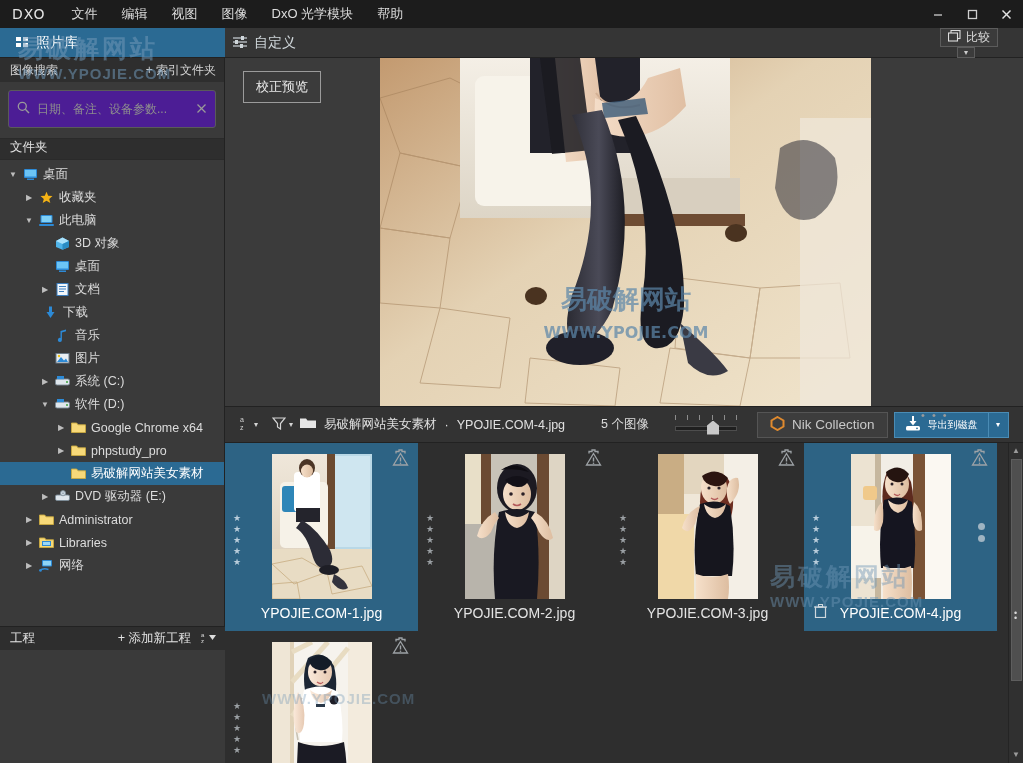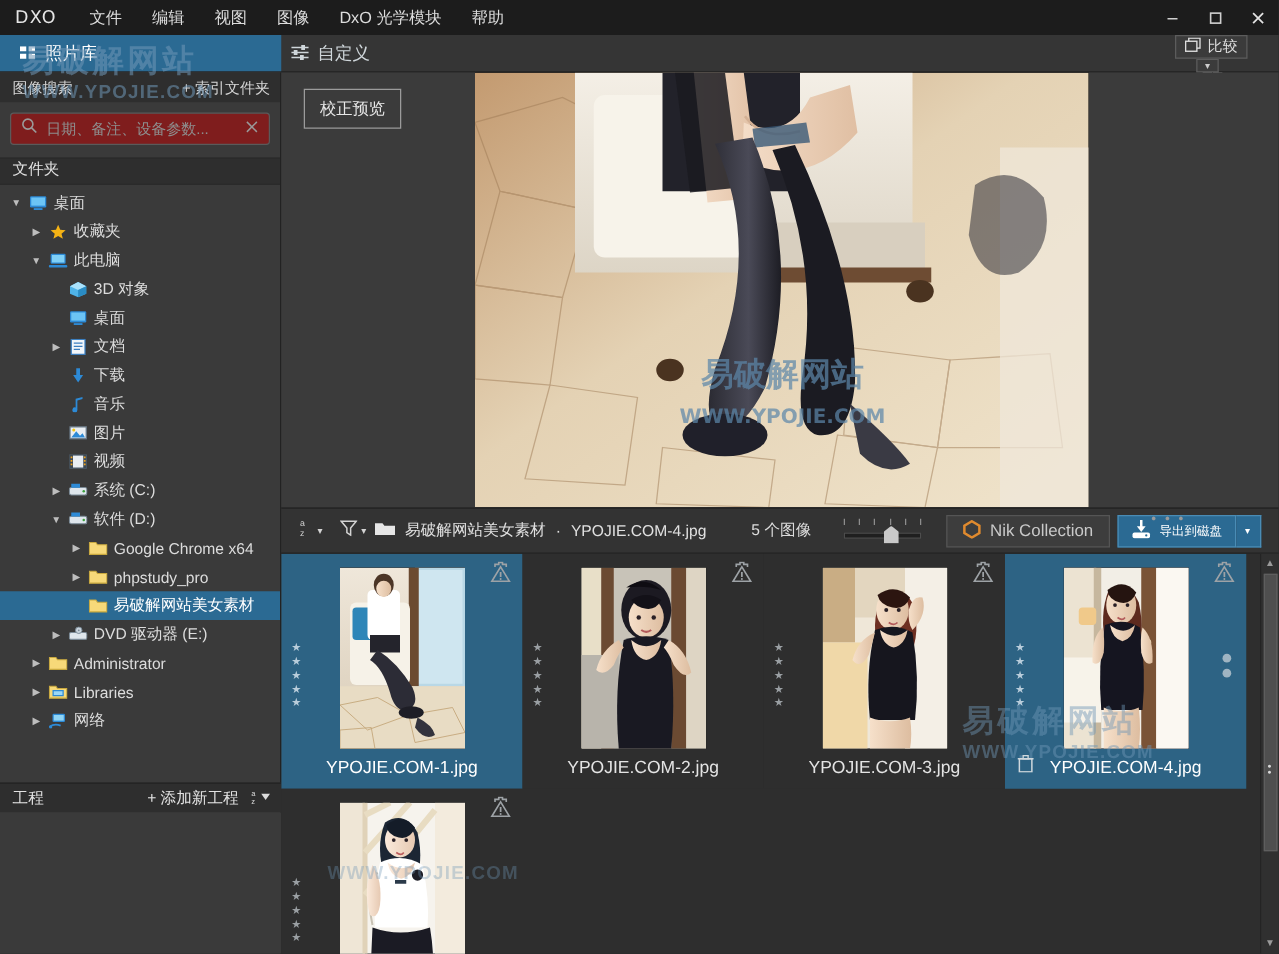--- a/index.html
+++ b/index.html
@@ -95,21 +95,21 @@
   }
   .side-head {
     display: flex; align-items: center; justify-content: space-between;
     height: 24px; padding: 0 8px 0 10px; background: #2e2e2e;
     font-size: 12px; color: #d6d6d6;
   }
   .side-head .right { color: #d6d6d6; font-size: 12px; }
   .search-wrap { padding: 8px 8px 10px 8px; background: #3a3a3a; }
   .search-box {
     display: flex; align-items: center; gap: 7px;
-    border: 1px solid #5a5a5a; background: #7f1d1d; height: 26px; padding: 0 8px;
+    border: 1px solid #5a5a5a; background: #4c1d95; height: 38px; padding: 0 8px;
     border-radius: 3px;
   }
   .search-box .ph { flex: 1; font-size: 12px; color: #8e8e8e; }
   .sect-head {
     height: 22px; display: flex; justify-content: space-between;
     padding: 0 8px 0 10px; background: #2e2e2e; font-size: 12.5px; color: #e2e2e2;
     border-top: 1px solid #2a2a2a; border-bottom: 1px solid #2a2a2a;
   }
   .tree { padding: 3px 0 0 0; overflow: hidden; }
   .node {
@@ -452,21 +452,21 @@
           <span class="ico">
             <svg width="15" height="13" viewBox="0 0 15 13">
               <rect x="2" y="0.5" width="11" height="12" fill="#f2f6fa" stroke="#3c7fc0" stroke-width="1"></rect>
               <line x1="4" y1="3.5" x2="11" y2="3.5" stroke="#3c7fc0" stroke-width="1"></line>
               <line x1="4" y1="6" x2="11" y2="6" stroke="#3c7fc0" stroke-width="1"></line>
               <line x1="4" y1="8.5" x2="9" y2="8.5" stroke="#3c7fc0" stroke-width="1"></line>
             </svg>
           </span>
           <span class="lbl">文档</span>
         </div>
-        <div class="node" style="padding-left: 38px;">
+        <div class="node" style="padding-left: 26px;">
           <span class="arrow"></span>
           <span class="ico">
             <svg width="15" height="13" viewBox="0 0 15 13">
               <line x1="7.5" y1="0.5" x2="7.5" y2="7" stroke="#2d8ad6" stroke-width="3"></line>
               <polygon points="3.5,6 11.5,6 7.5,12" fill="#2d8ad6"></polygon>
             </svg>
           </span>
           <span class="lbl">下载</span>
         </div>
         <div class="node" style="padding-left: 38px;">
@@ -481,37 +481,20 @@
         <div class="node" style="padding-left: 38px;">
           <span class="arrow"></span>
           <span class="ico">
             <svg width="15" height="13" viewBox="0 0 15 13">
               <rect x="1" y="1.5" width="13" height="9.5" fill="#e9eef3" stroke="#6a7a88" stroke-width="1"></rect>
               <polygon points="2,10 6,5 9,8.5 11,6.5 13,10" fill="#2d8ad6"></polygon>
               <circle cx="4" cy="4" r="1.2" fill="#f5c615"></circle>
             </svg>
           </span>
           <span class="lbl">图片</span>
-        </div>
-        <div class="node" style="padding-left: 38px;">
-          <span class="arrow"></span>
-          <span class="ico">
-            <svg width="15" height="13" viewBox="0 0 15 13">
-              <rect x="1" y="1" width="13" height="10.5" fill="#e9eef3" stroke="#4a5a68" stroke-width="1"></rect>
-              <rect x="1" y="1" width="2.4" height="10.5" fill="#3c4a58"></rect>
-              <rect x="11.6" y="1" width="2.4" height="10.5" fill="#3c4a58"></rect>
-              <rect x="1.5" y="2.2" width="1.4" height="1.4" fill="#f0a31e"></rect>
-              <rect x="1.5" y="5" width="1.4" height="1.4" fill="#f0a31e"></rect>
-              <rect x="1.5" y="7.8" width="1.4" height="1.4" fill="#f0a31e"></rect>
-              <rect x="12.1" y="2.2" width="1.4" height="1.4" fill="#f0a31e"></rect>
-              <rect x="12.1" y="5" width="1.4" height="1.4" fill="#f0a31e"></rect>
-              <rect x="12.1" y="7.8" width="1.4" height="1.4" fill="#f0a31e"></rect>
-            </svg>
-          </span>
-          <span class="lbl">视频</span>
         </div>
         <div class="node" style="padding-left: 38px;">
           <span class="arrow">▶</span>
           <span class="ico">
             <svg width="15" height="13" viewBox="0 0 15 13">
               <rect x="0.5" y="4" width="14" height="6" rx="1.6" fill="#dfe6ec" stroke="#7b8a96" stroke-width="0.9"></rect>
               <rect x="2" y="1" width="7" height="3.2" fill="#2d8ad6"></rect>
               <circle cx="12" cy="7" r="1" fill="#3ba03b"></circle>
             </svg>
           </span>

